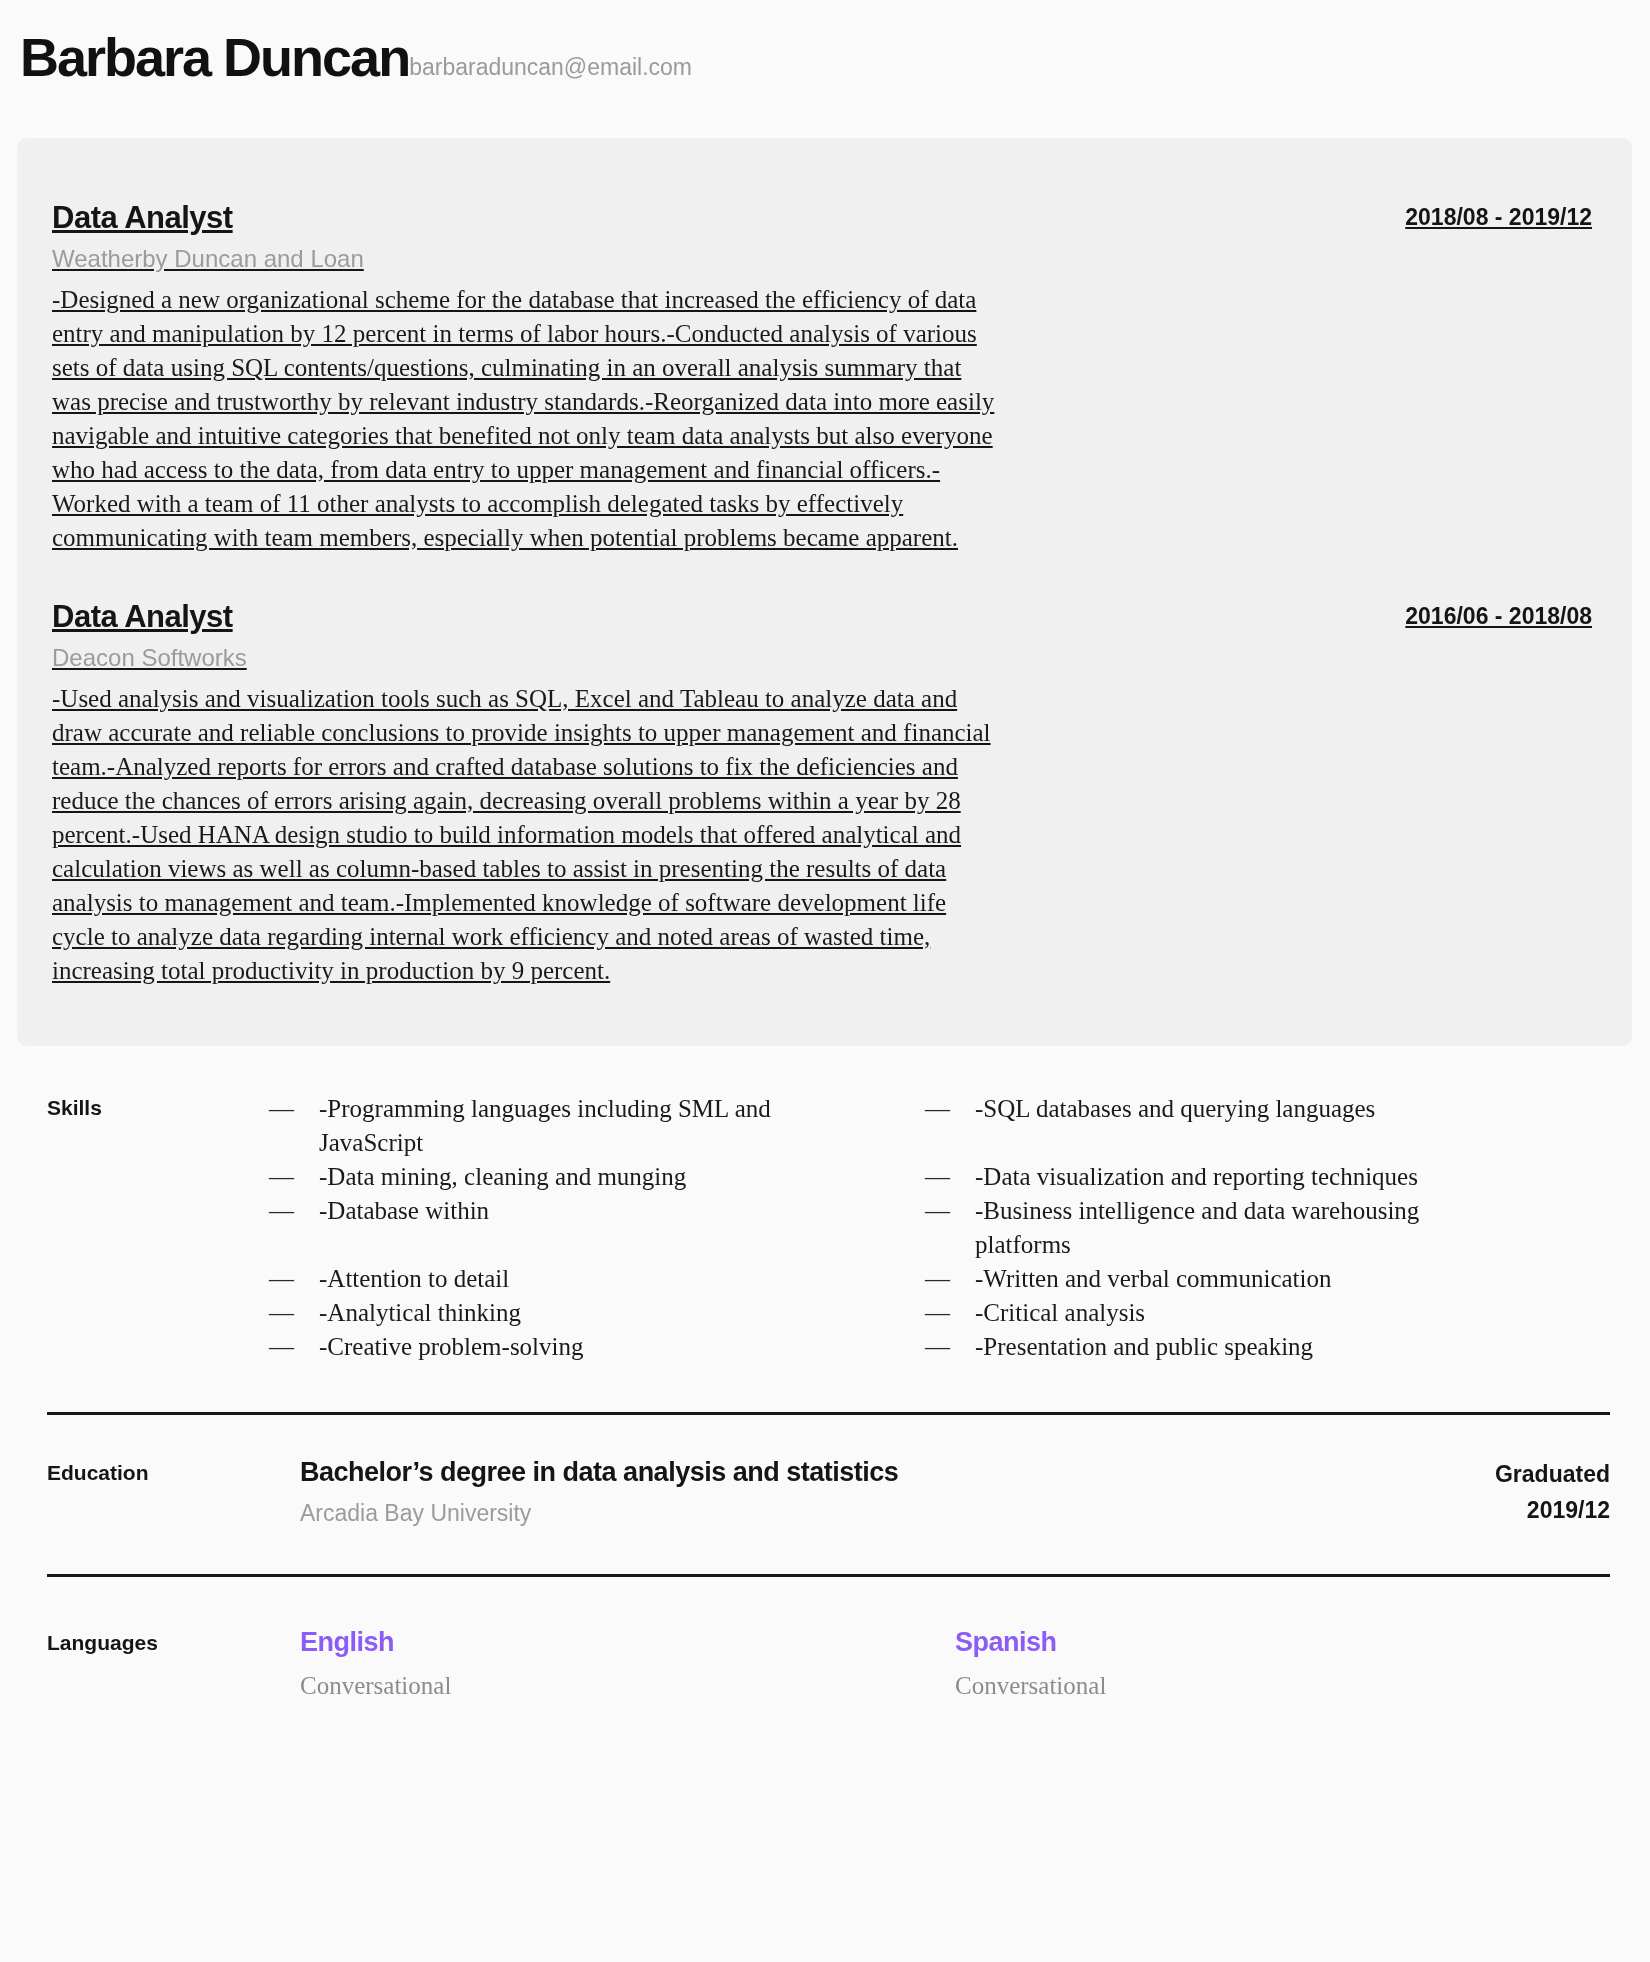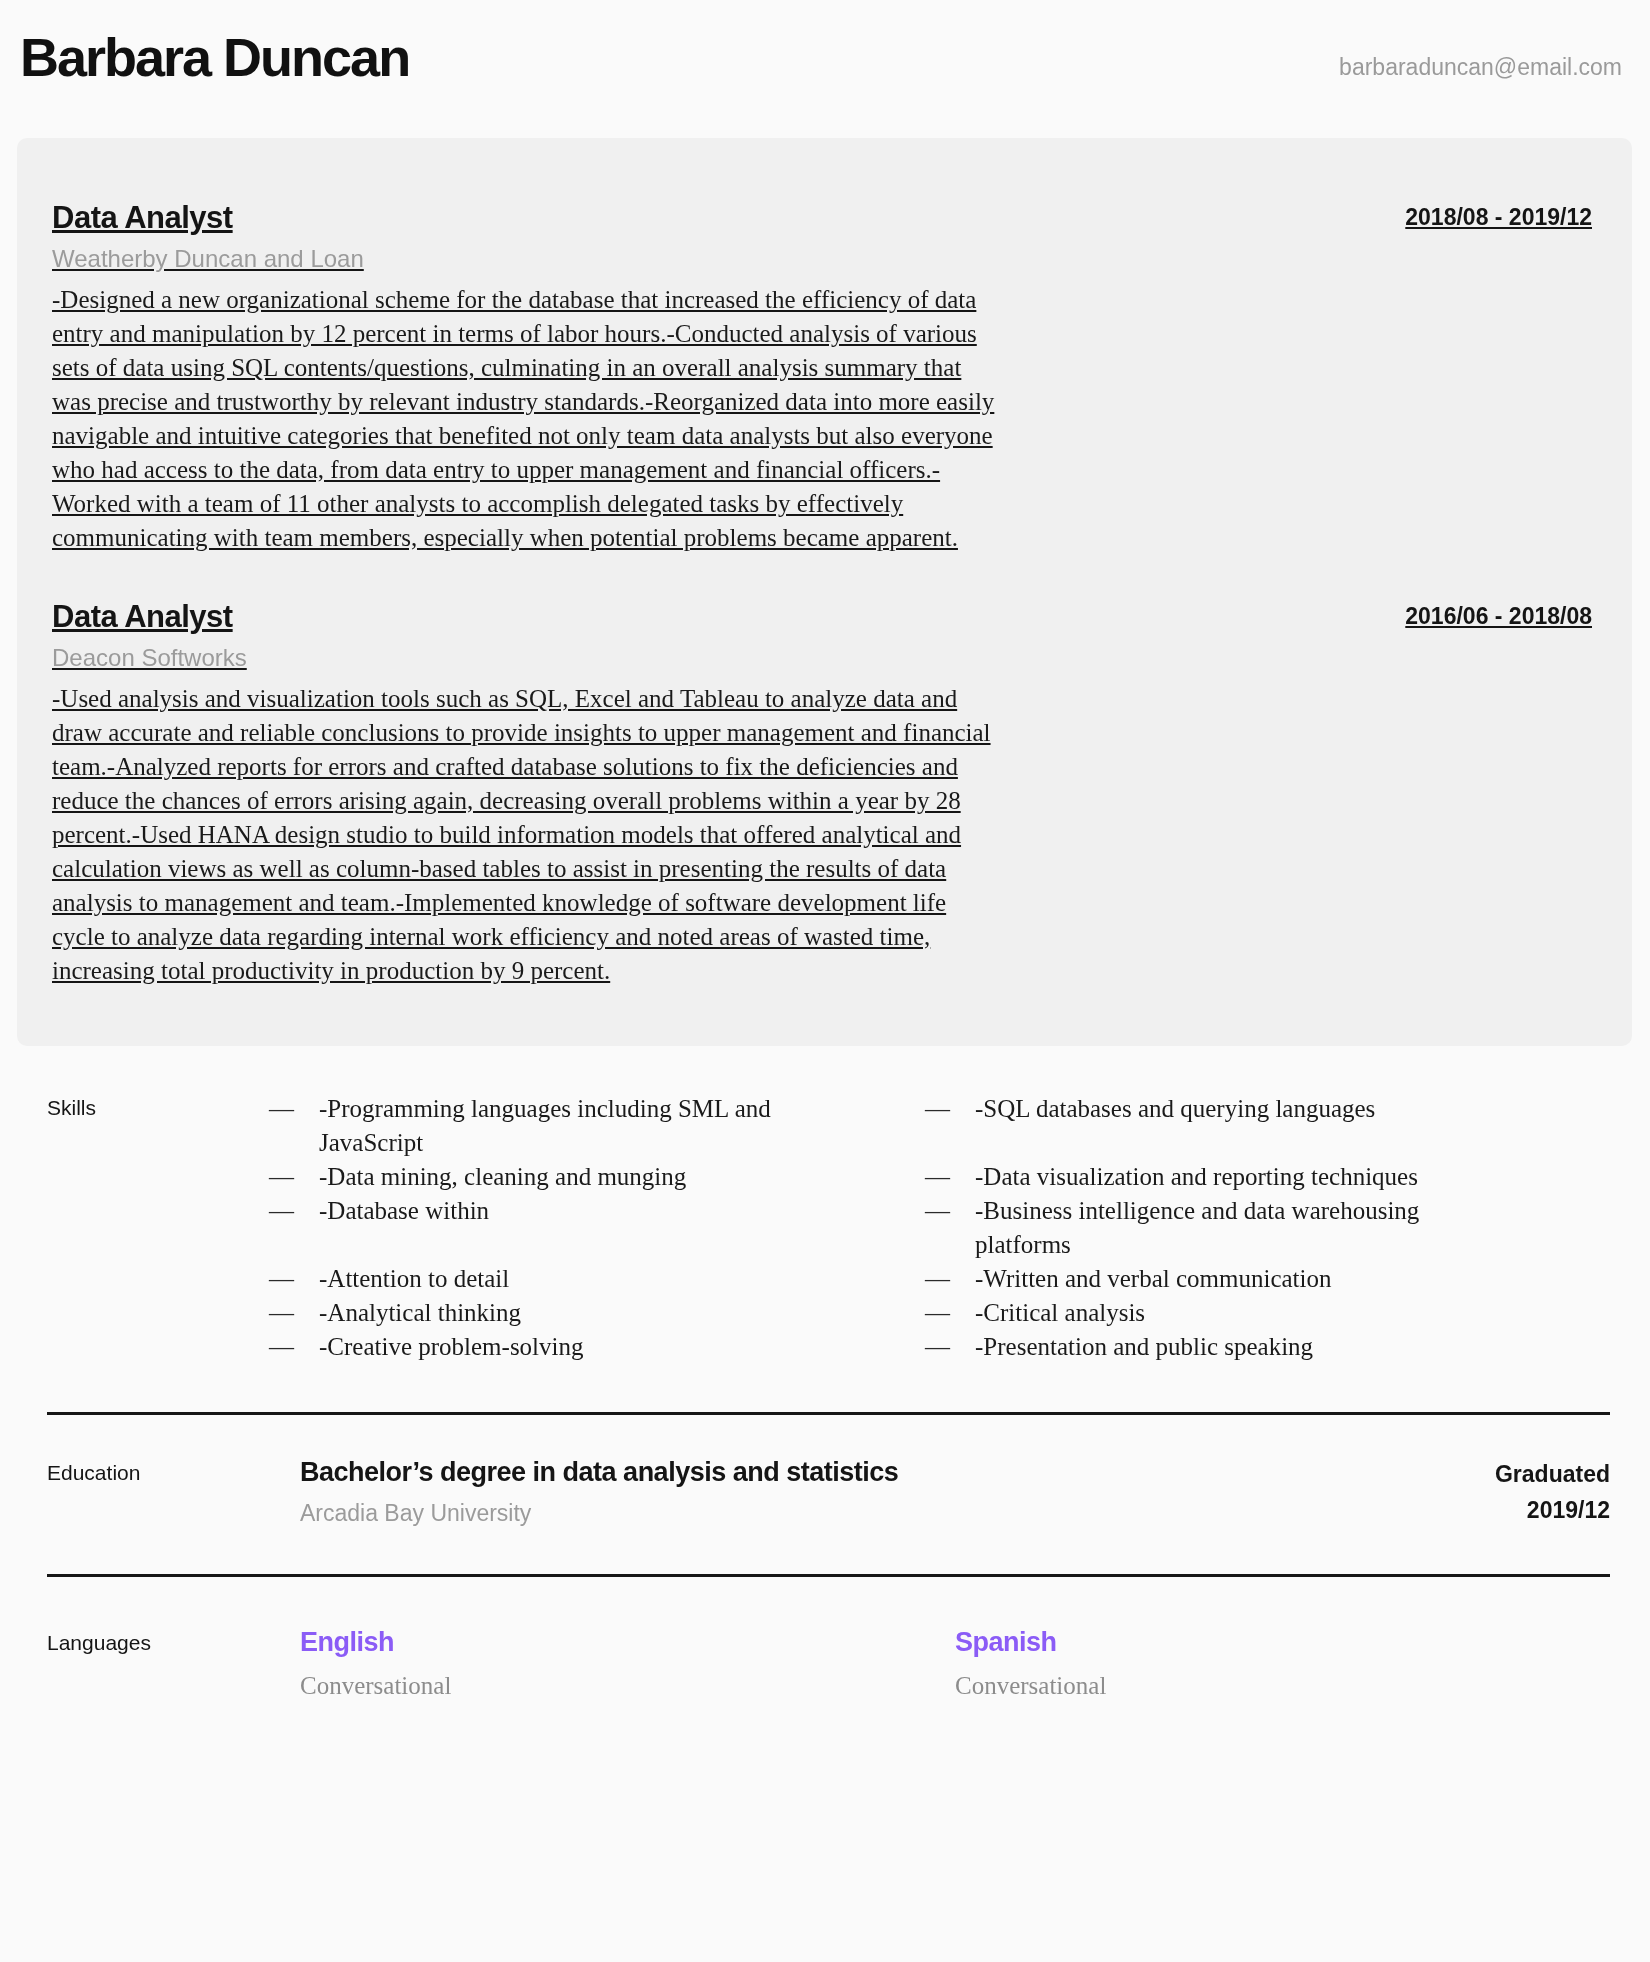--- a/index.html
+++ b/index.html
@@ -8,21 +8,21 @@
     width: 1650px;
     min-height: 1962px;
     background: #fafafa;
     font-family: "Liberation Sans", sans-serif;
     color: #151515;
   }
 
   
   .header {
     display: flex;
-    justify-content: space-between;
+    justify-content: flex-start;
     align-items: flex-start;
     padding: 26px 28px 0 20px;
   }
   .name {
     margin: 0;
     font-size: 54px;
     font-weight: 800;
     letter-spacing: -2px;
     color: #111;
   }
@@ -76,21 +76,21 @@
 
   
   .skills {
     display: flex;
     margin: 46px 40px 0 47px;
   }
   .sec-label {
     flex: none;
     width: 222px;
     font-size: 21px;
-    font-weight: 400;
+    font-weight: 700;
     color: #151515;
     padding-top: 4px;
   }
   .skills-grid {
     list-style: none;
     margin: 0;
     padding: 0;
     flex: 1;
     display: grid;
     grid-template-columns: 656px 1fr;

